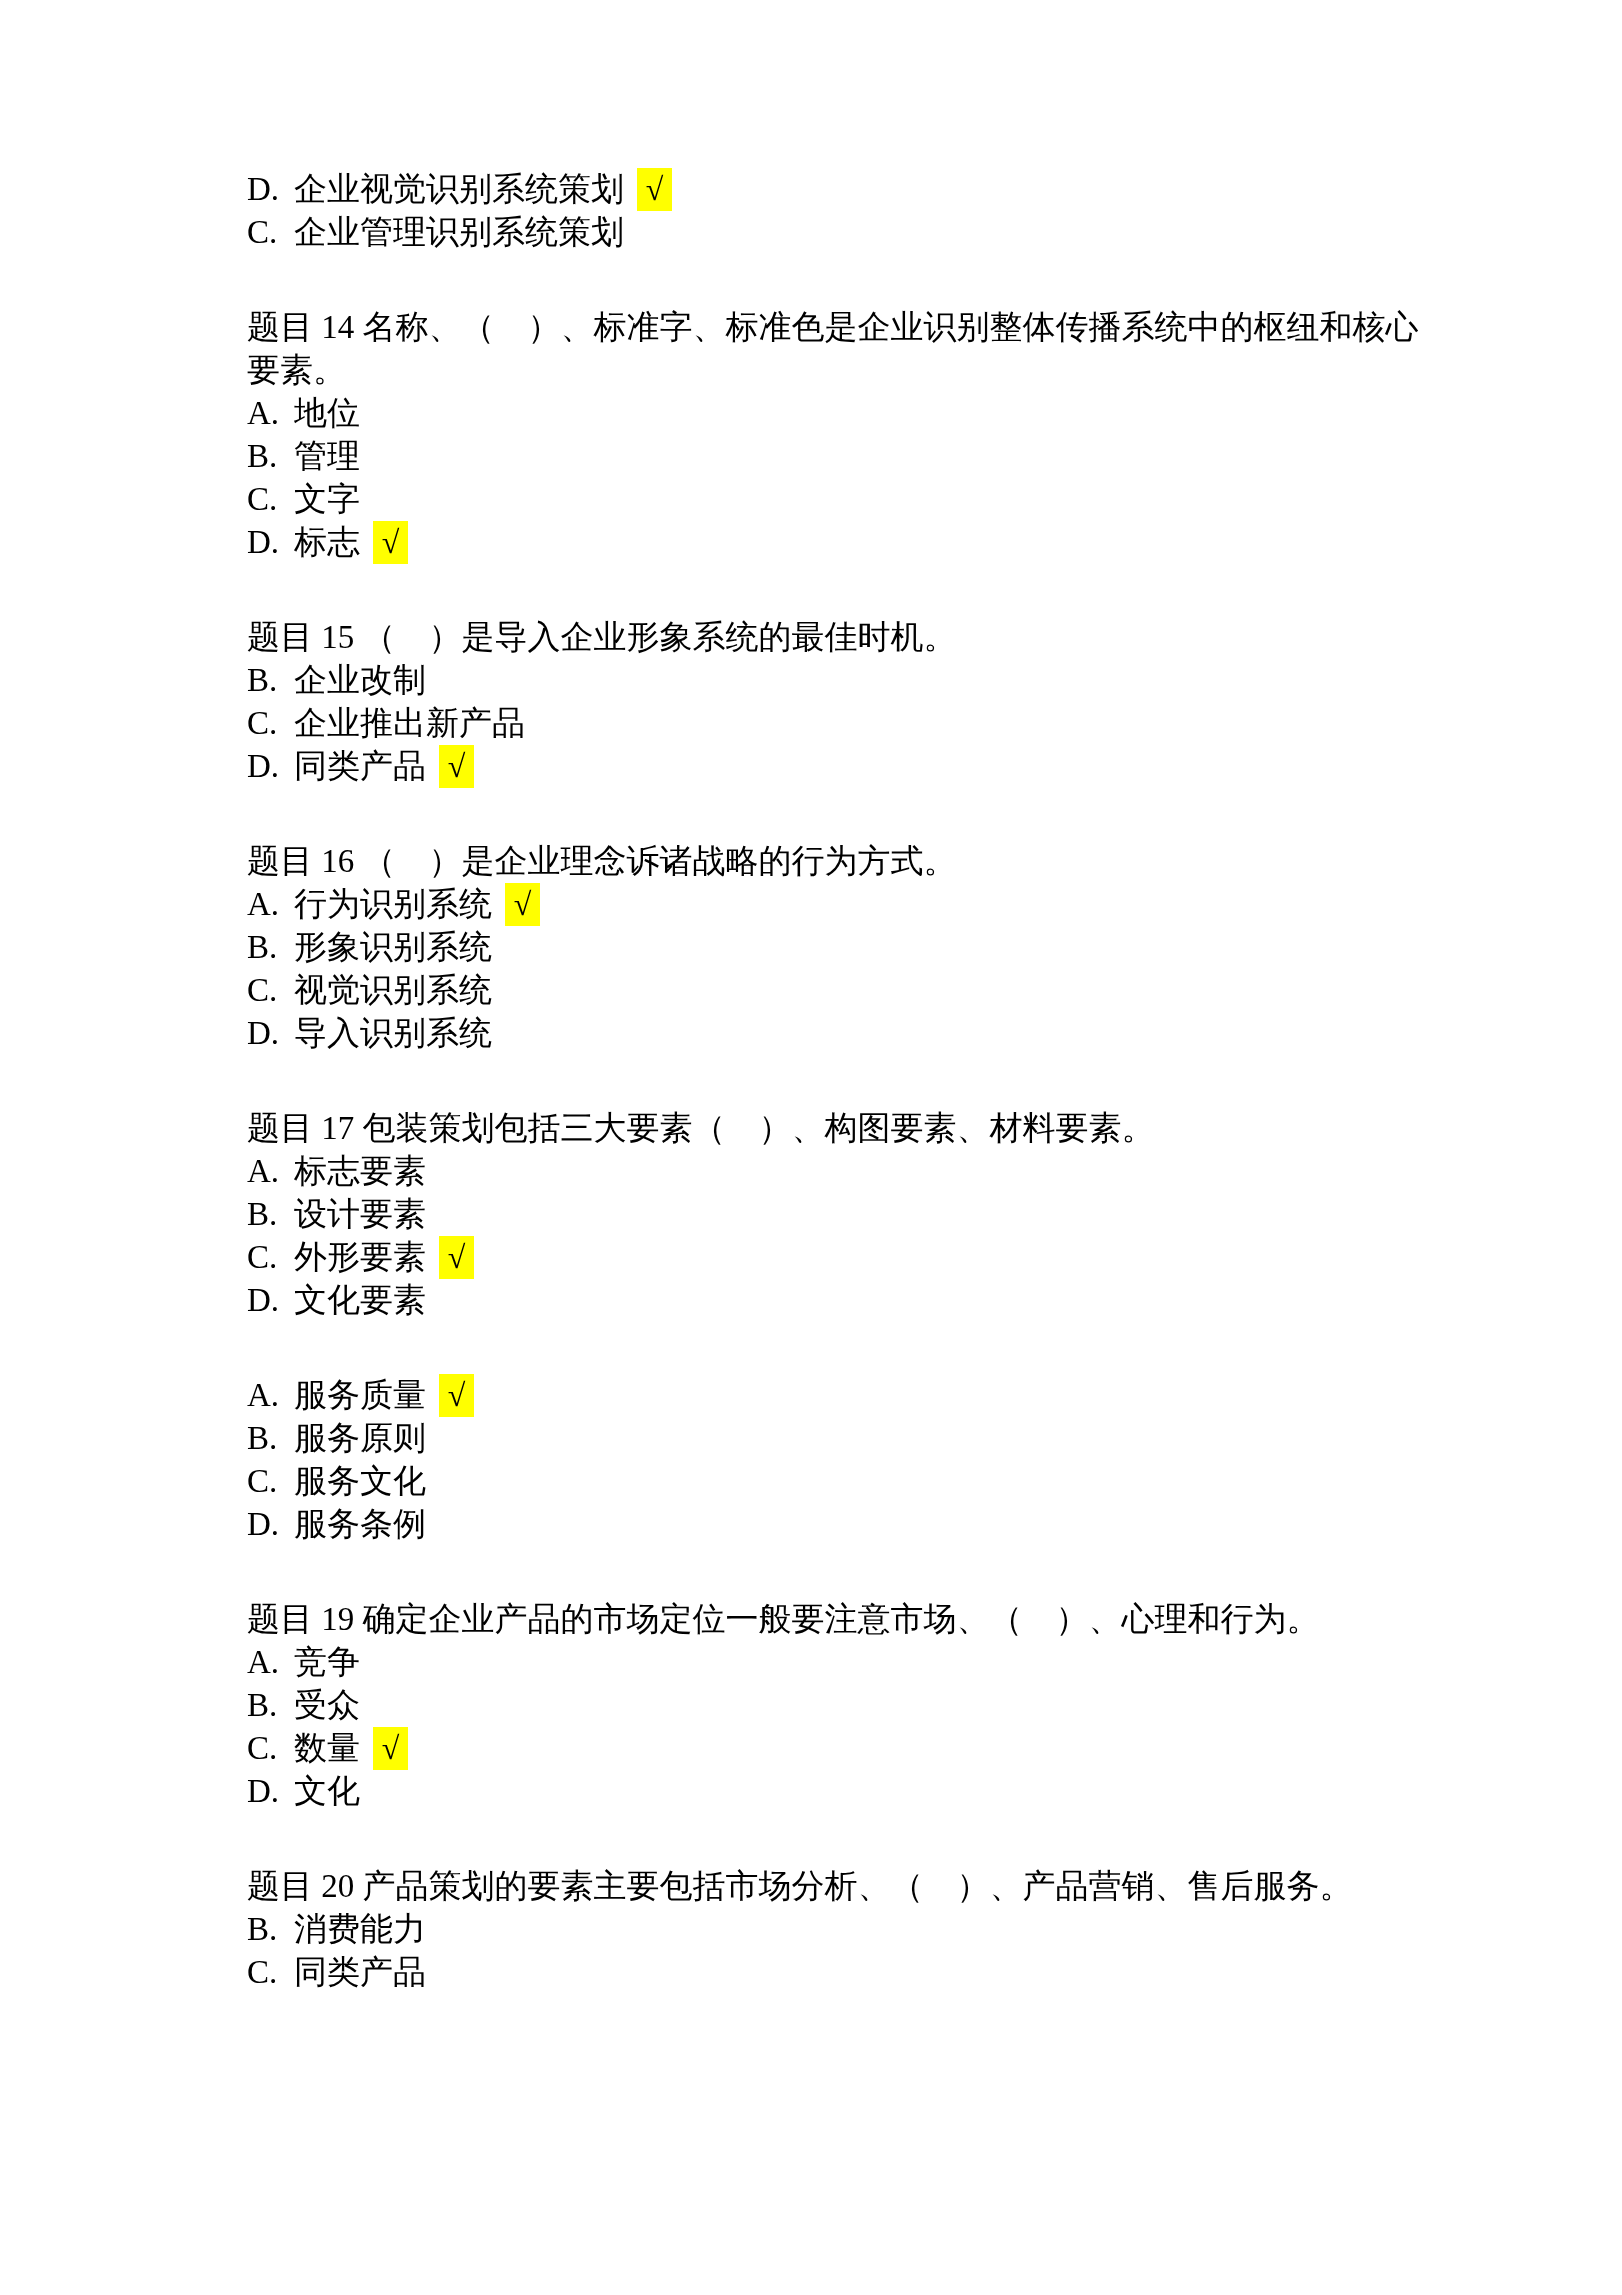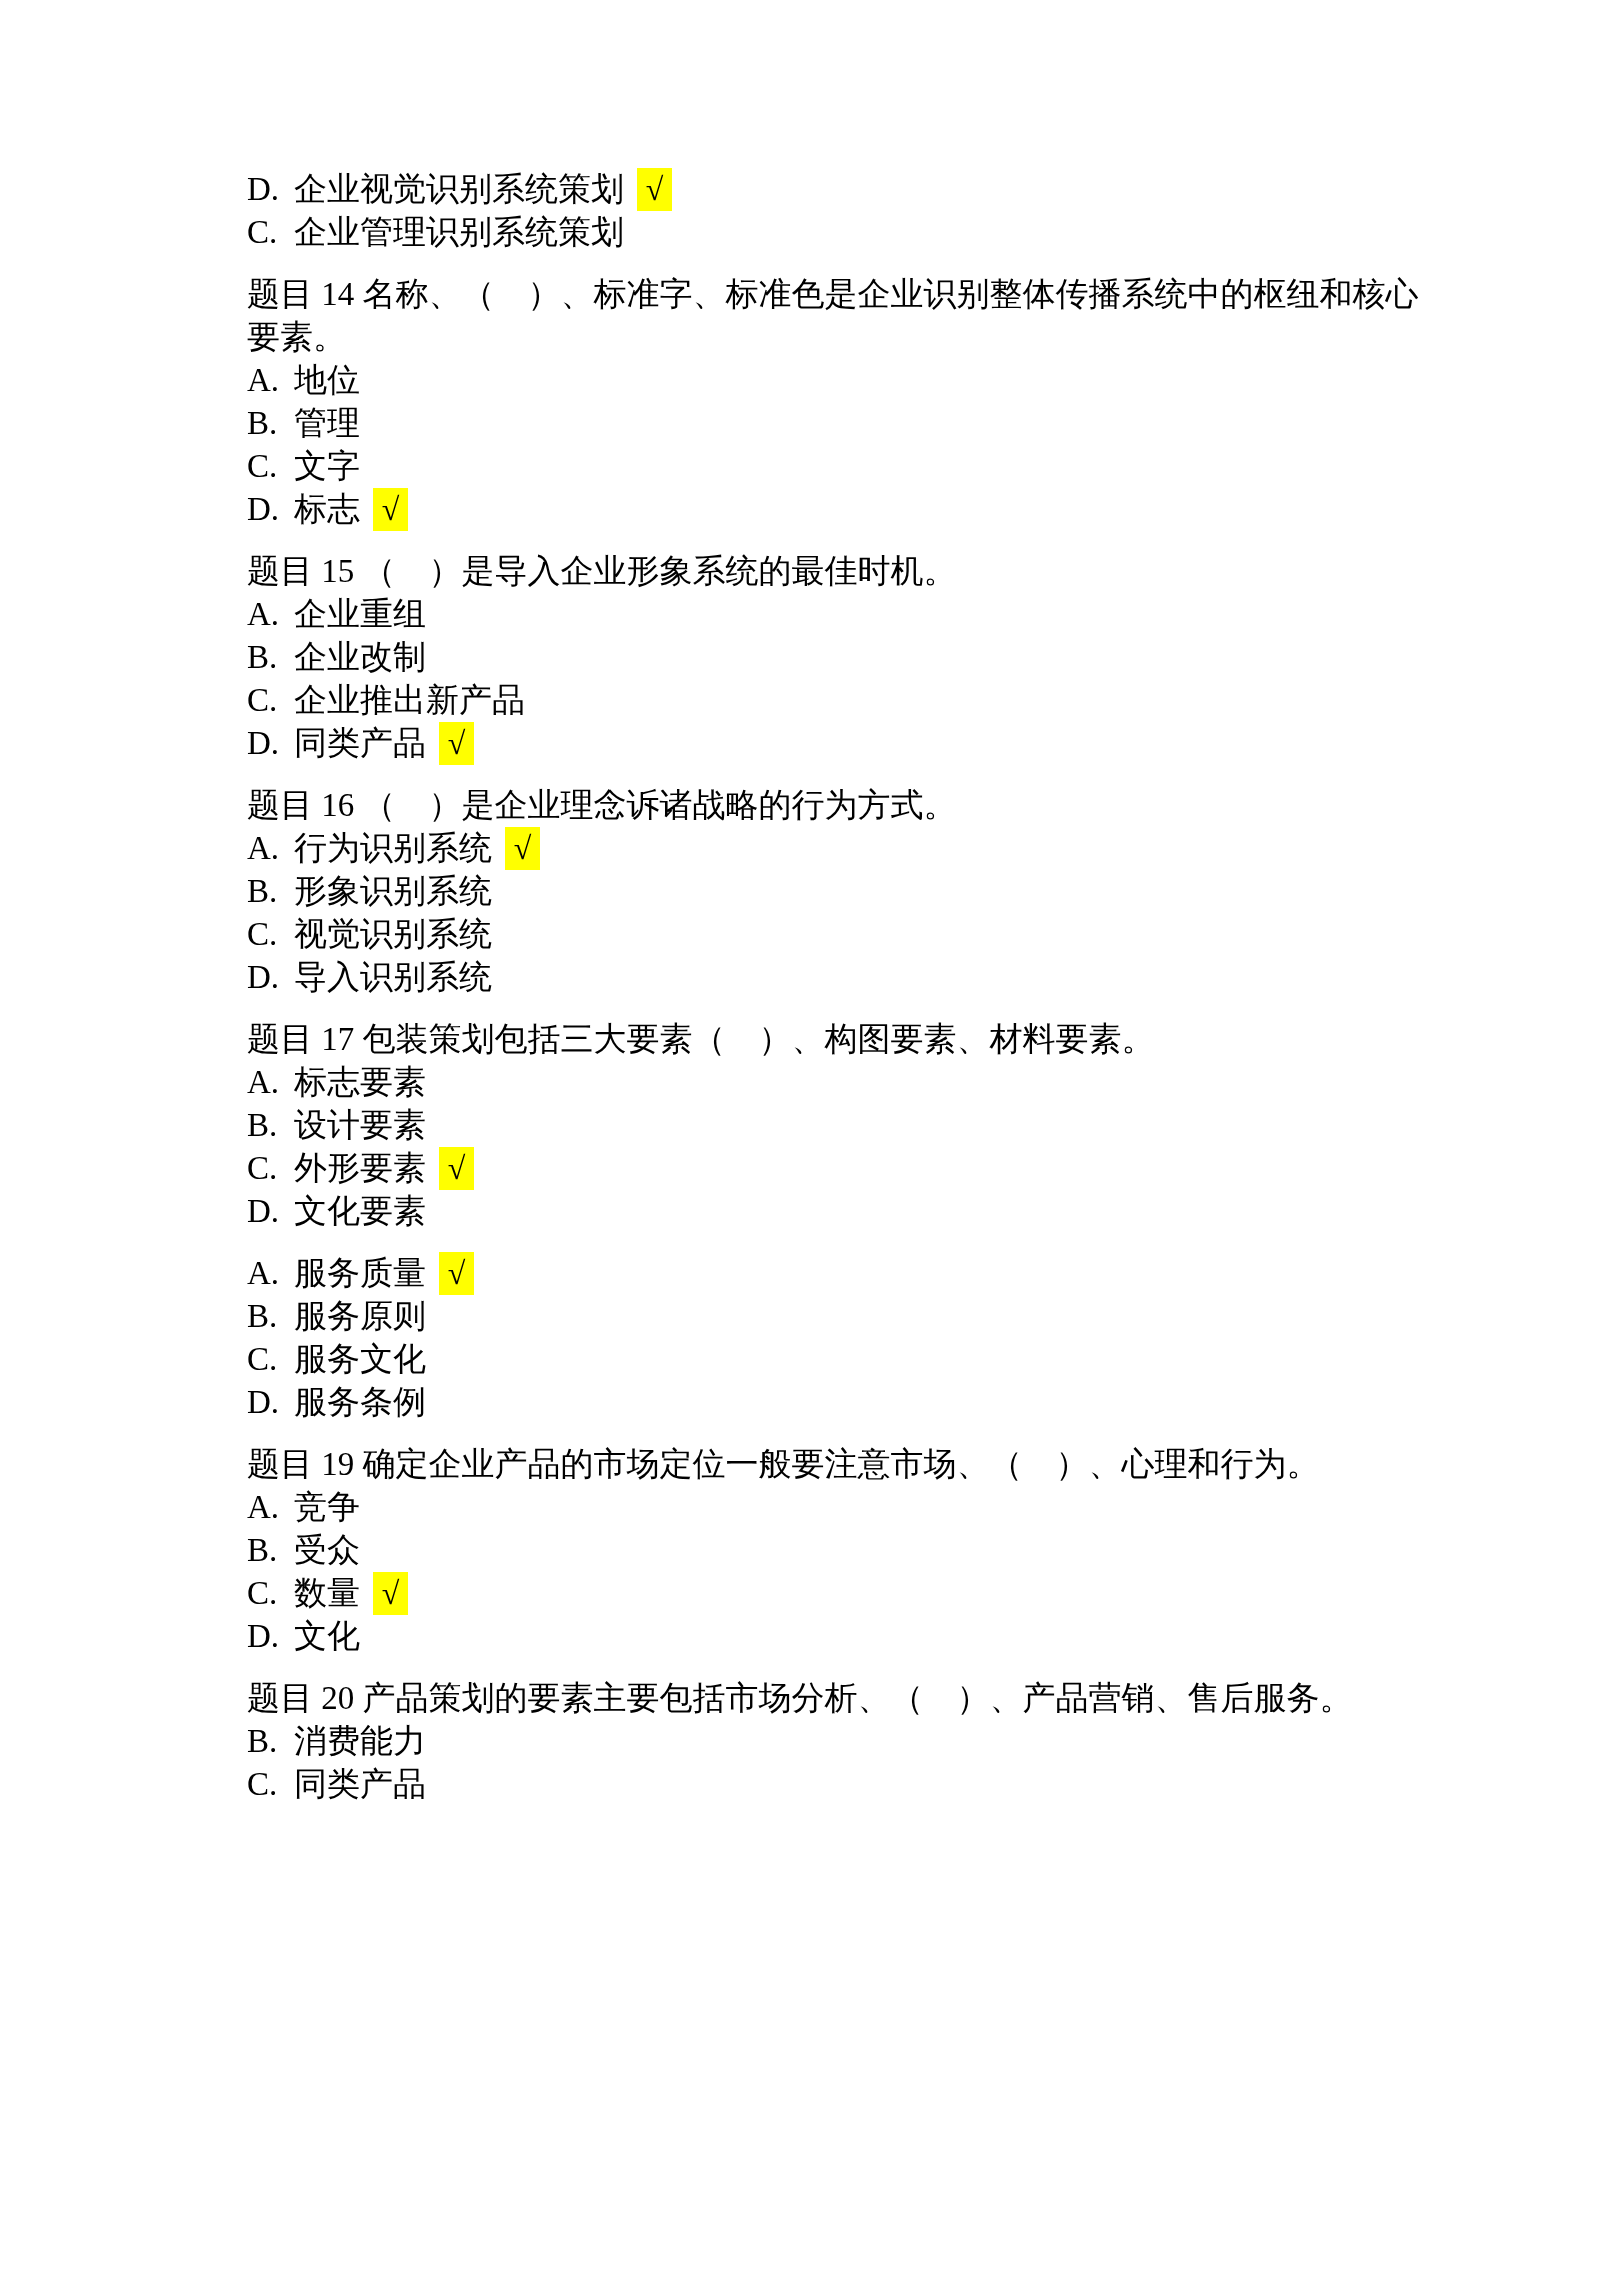--- a/index.html
+++ b/index.html
@@ -10,21 +10,21 @@
     font-family:"Liberation Serif","DejaVu Serif",serif;
     color:#000000;
     overflow:hidden;
     position:relative;
   }
   .doc{
     position:absolute;
     left:247px;
     top:168px;
   }
-  .question + .question{margin-top:19px;}
+  .question + .question{margin-top:52px;}
   .line{
     height:43px;
     line-height:43px;
     font-size:33px;
     white-space:nowrap;
   }
   .opt-label{
     display:inline-block;
     width:47px;
   }
@@ -69,23 +69,20 @@
     <div class="line opt">
       <span class="opt-label">C.</span><span class="opt-text">文字</span>
     </div>
     <div class="line opt">
       <span class="opt-label">D.</span><span class="opt-text">标志</span><span class="check-highlight on" style="background: rgb(255, 255, 0);"><span class="check-glyph">√</span></span>
     </div>
   </div>
 
   <div class="question">
     <div class="line stem">题目 15 （　）是导入企业形象系统的最佳时机。</div>
-    <div class="line opt">
-      <span class="opt-label">A.</span><span class="opt-text">企业重组</span>
-    </div>
     <div class="line opt">
       <span class="opt-label">B.</span><span class="opt-text">企业改制</span>
     </div>
     <div class="line opt">
       <span class="opt-label">C.</span><span class="opt-text">企业推出新产品</span>
     </div>
     <div class="line opt">
       <span class="opt-label">D.</span><span class="opt-text">同类产品</span><span class="check-highlight on" style="background: rgb(255, 255, 0);"><span class="check-glyph">√</span></span>
     </div>
   </div>

